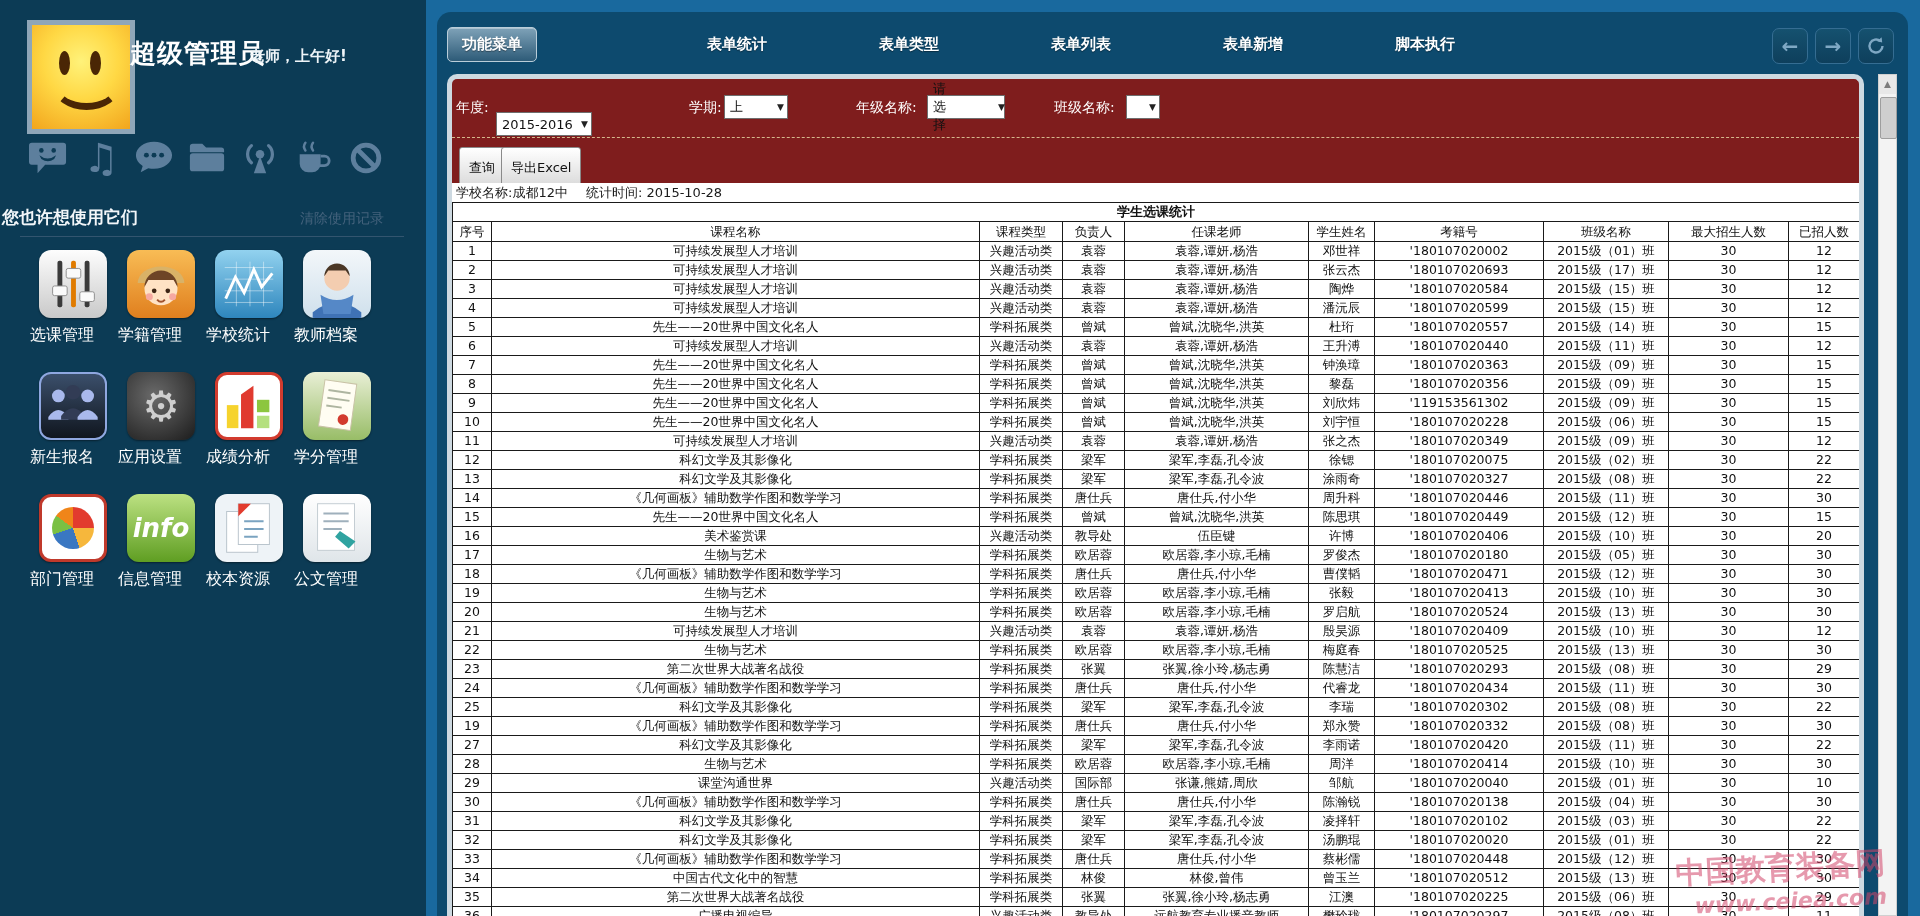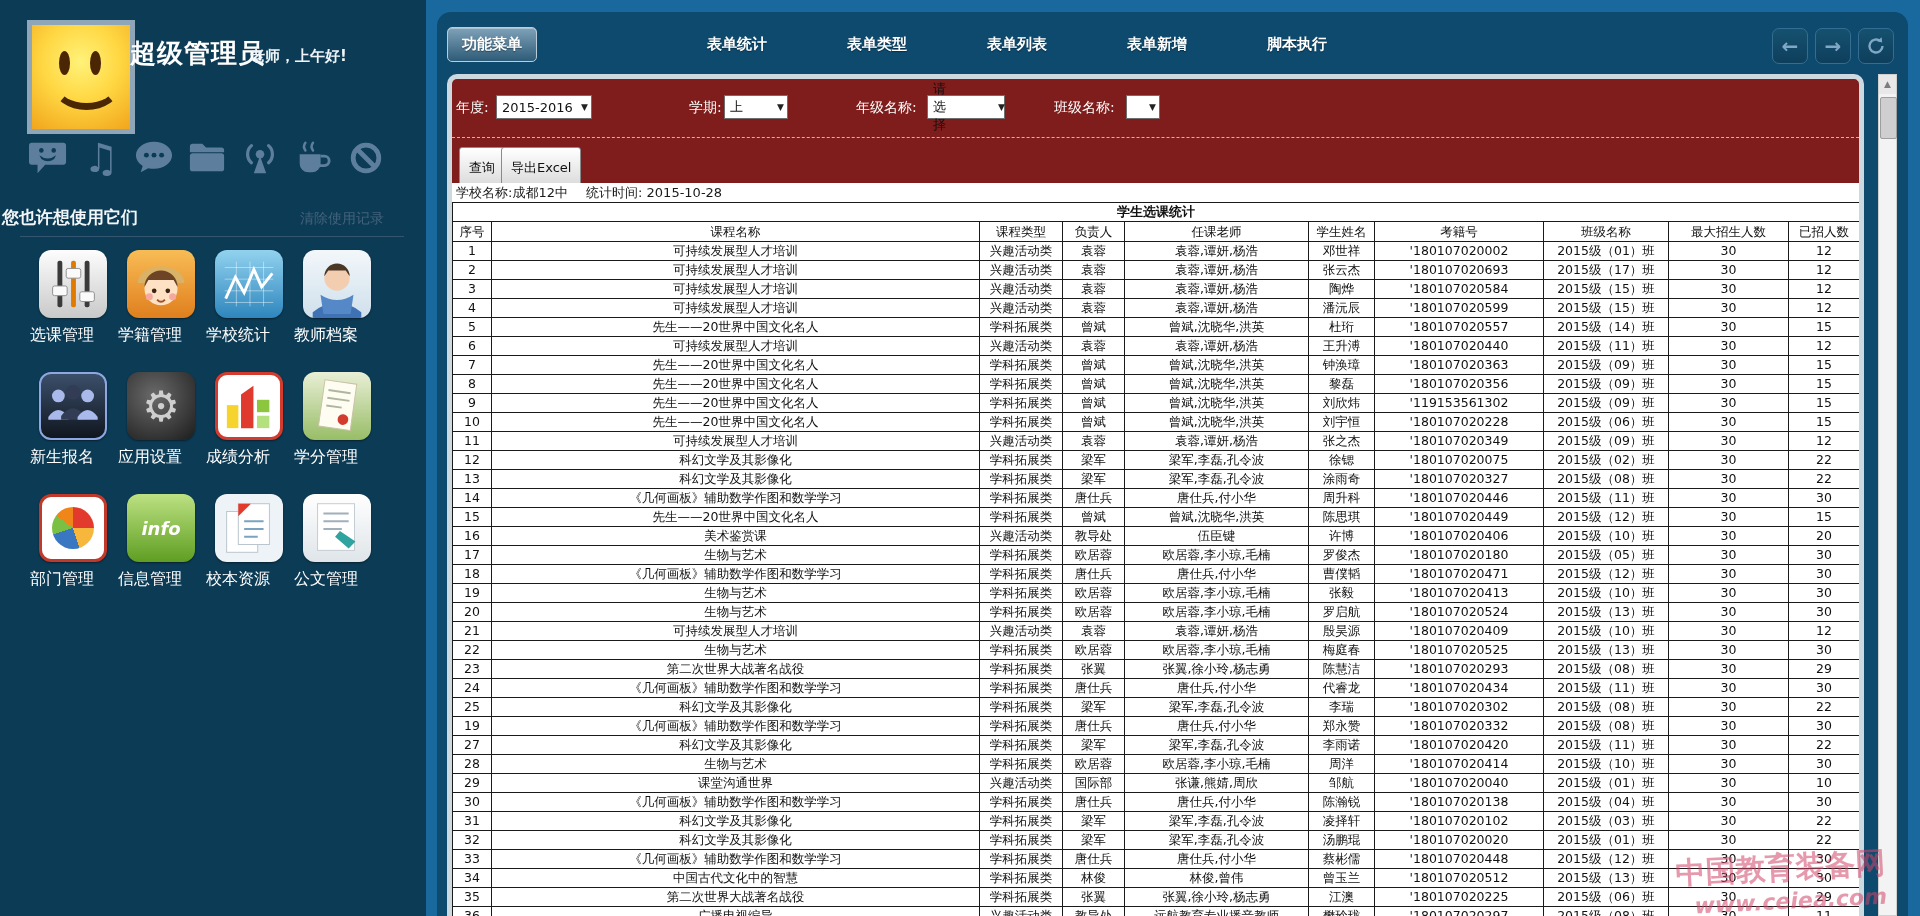--- a/index.html
+++ b/index.html
@@ -39,47 +39,47 @@
   .bg-teacher{background:linear-gradient(#f3f7fa,#cfe0ec);}
   .bg-people{background:linear-gradient(#3b4f6b,#10161f);border:2px solid #8fa7e0;box-sizing:border-box;}
   .bg-gears{background:radial-gradient(circle at 40% 35%,#6a6a6a,#1c1c1c);display:flex;align-items:center;justify-content:center;}
   .bg-gears .glyph{font-size:42px;color:#cfcfcf;}
   .bg-grade{background:#fff;border:3px solid #d23b2e;box-sizing:border-box;}
   .bg-credit{background:linear-gradient(#e9efd6,#98bd67);}
   .bg-pie{background:#fff;border:3px solid #c0392b;box-sizing:border-box;}
   .bg-pie .pie{position:absolute;left:10px;top:10px;width:42px;height:42px;border-radius:50%;
     background:conic-gradient(#e23b2e 0 25%,#f6b73c 25% 45%,#3a77c2 45% 70%,#7ac043 70% 85%,#f08519 85% 100%);}
   .bg-info{background:linear-gradient(#bce182,#5f9e22);display:flex;align-items:center;justify-content:center;}
-  .bg-info .glyph{color:#fff;font-size:18px;font-weight:bold;font-style:italic;}
+  .bg-info .glyph{color:#fff;font-size:26px;font-weight:bold;font-style:italic;}
   .bg-resource{background:#eef3f7;}
   .bg-doc{background:linear-gradient(#ffffff,#dfe5e9);}
   
   .main-panel{position:absolute;left:437px;top:12px;width:1471px;height:904px;
     background:#0d4a6e;border-radius:14px 14px 0 0;}
   .tabbar{position:absolute;left:10px;top:14px;right:150px;height:36px;display:flex;align-items:center;}
   .tab{color:#fff;font-size:15px;font-weight:bold;cursor:pointer;white-space:nowrap;
     text-shadow:0 1px 1px rgba(0,0,0,.4);}
   .tab.active{background:linear-gradient(#7fa2b8,#2d5b78);border:1px solid #b9cdd9;border-radius:5px;
     padding:7px 14px;box-shadow:inset 0 1px 0 rgba(255,255,255,.35);}
-  .tab.t1{margin-left:170px;} .tab.t2,.tab.t3,.tab.t4,.tab.t5{margin-left:80px;}
+  .tab.t1{margin-left:170px;} .tab.t2,.tab.t3,.tab.t4,.tab.t5{margin-left:112px;}
   .navbtns{position:absolute;top:16px;left:1335px;display:flex;gap:7px;}
   .navbtn{width:34px;height:34px;border-radius:7px;background:linear-gradient(#15516f,#0e3f5c);
     border:1px solid #356d92;color:#7fa8c4;font-size:20px;font-weight:bold;display:flex;
     align-items:center;justify-content:center;cursor:pointer;}
   .navbtn svg{width:20px;height:20px;}
   
   .frame{position:absolute;left:10px;top:62px;width:1417px;height:842px;
     border:5px solid #cdd9e1;border-bottom:none;border-radius:10px 10px 0 0;
     background:#7f1d1d;box-sizing:border-box;overflow:hidden;}
   .filterbar{position:relative;height:58px;border-bottom:1px dashed rgba(228,210,160,.85);}
   .flabel{position:absolute;top:20px;color:#fff;font-size:14px;}
   .sel{position:absolute;top:16px;height:24px;background:#fff;border:1px solid #6e6e6e;
     display:flex;align-items:center;padding:0 3px 0 5px;font-size:13px;color:#111;cursor:pointer;box-sizing:border-box;}
   .sel .ar{margin-left:auto;font-size:9px;padding-left:6px;color:#222;}
-  .lbl-year{left:4px}   .sel-year{left:44px;width:96px;}
+  .lbl-year{left:4px}   .sel-year{left:44px;width:96px;margin-top:17px;}
   .lbl-term{left:237px} .sel-term{left:272px;width:64px;}
   .lbl-grade{left:404px}.sel-grade{left:475px;width:78px;gap:46px;}
   .lbl-class{left:602px}.sel-class{left:674px;width:34px;}
   .btnrow{position:relative;height:46px;}
   .btn{position:absolute;top:9px;height:42px;background:linear-gradient(#ffffff,#d8d8d8);
     border:1px solid #8a8a8a;border-radius:3px;font-size:13px;color:#111;padding:0 9px;cursor:pointer;
     font-family:inherit;}
   .btn-query{left:7px;} .btn-export{left:49px;}
   .white-area{position:absolute;left:0;top:104px;right:0;bottom:0;background:#fff;}
   .infoline{height:19px;line-height:19px;font-size:13px;color:#1a1a1a;padding-left:4px;background:#fff;}

